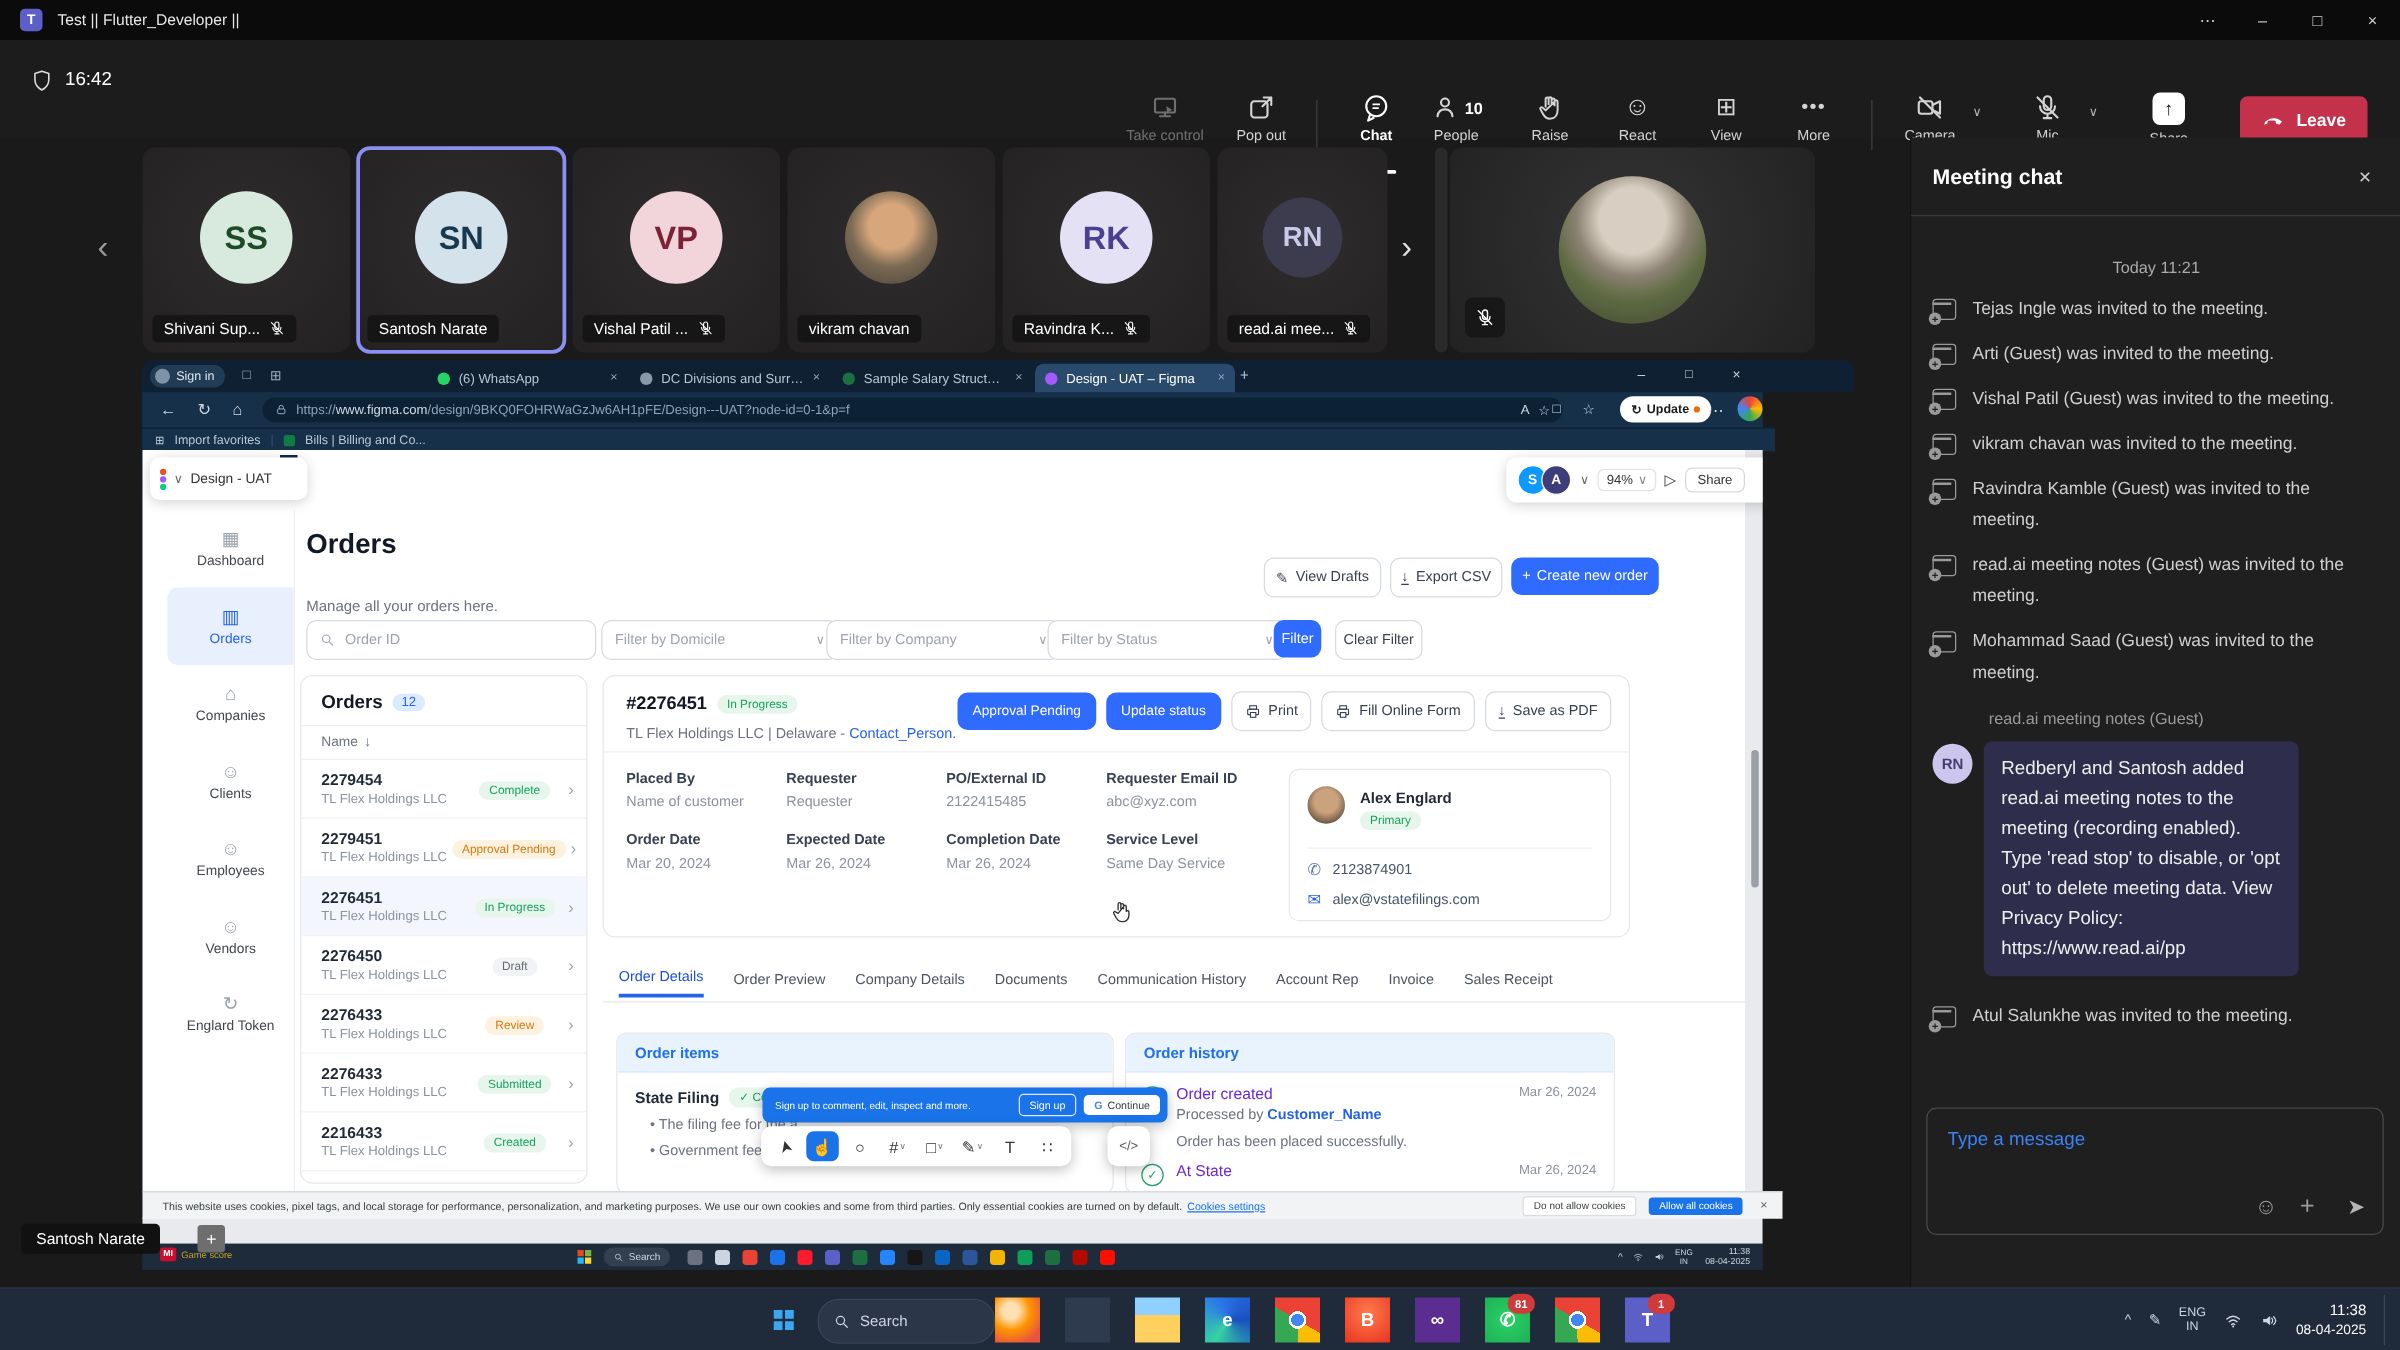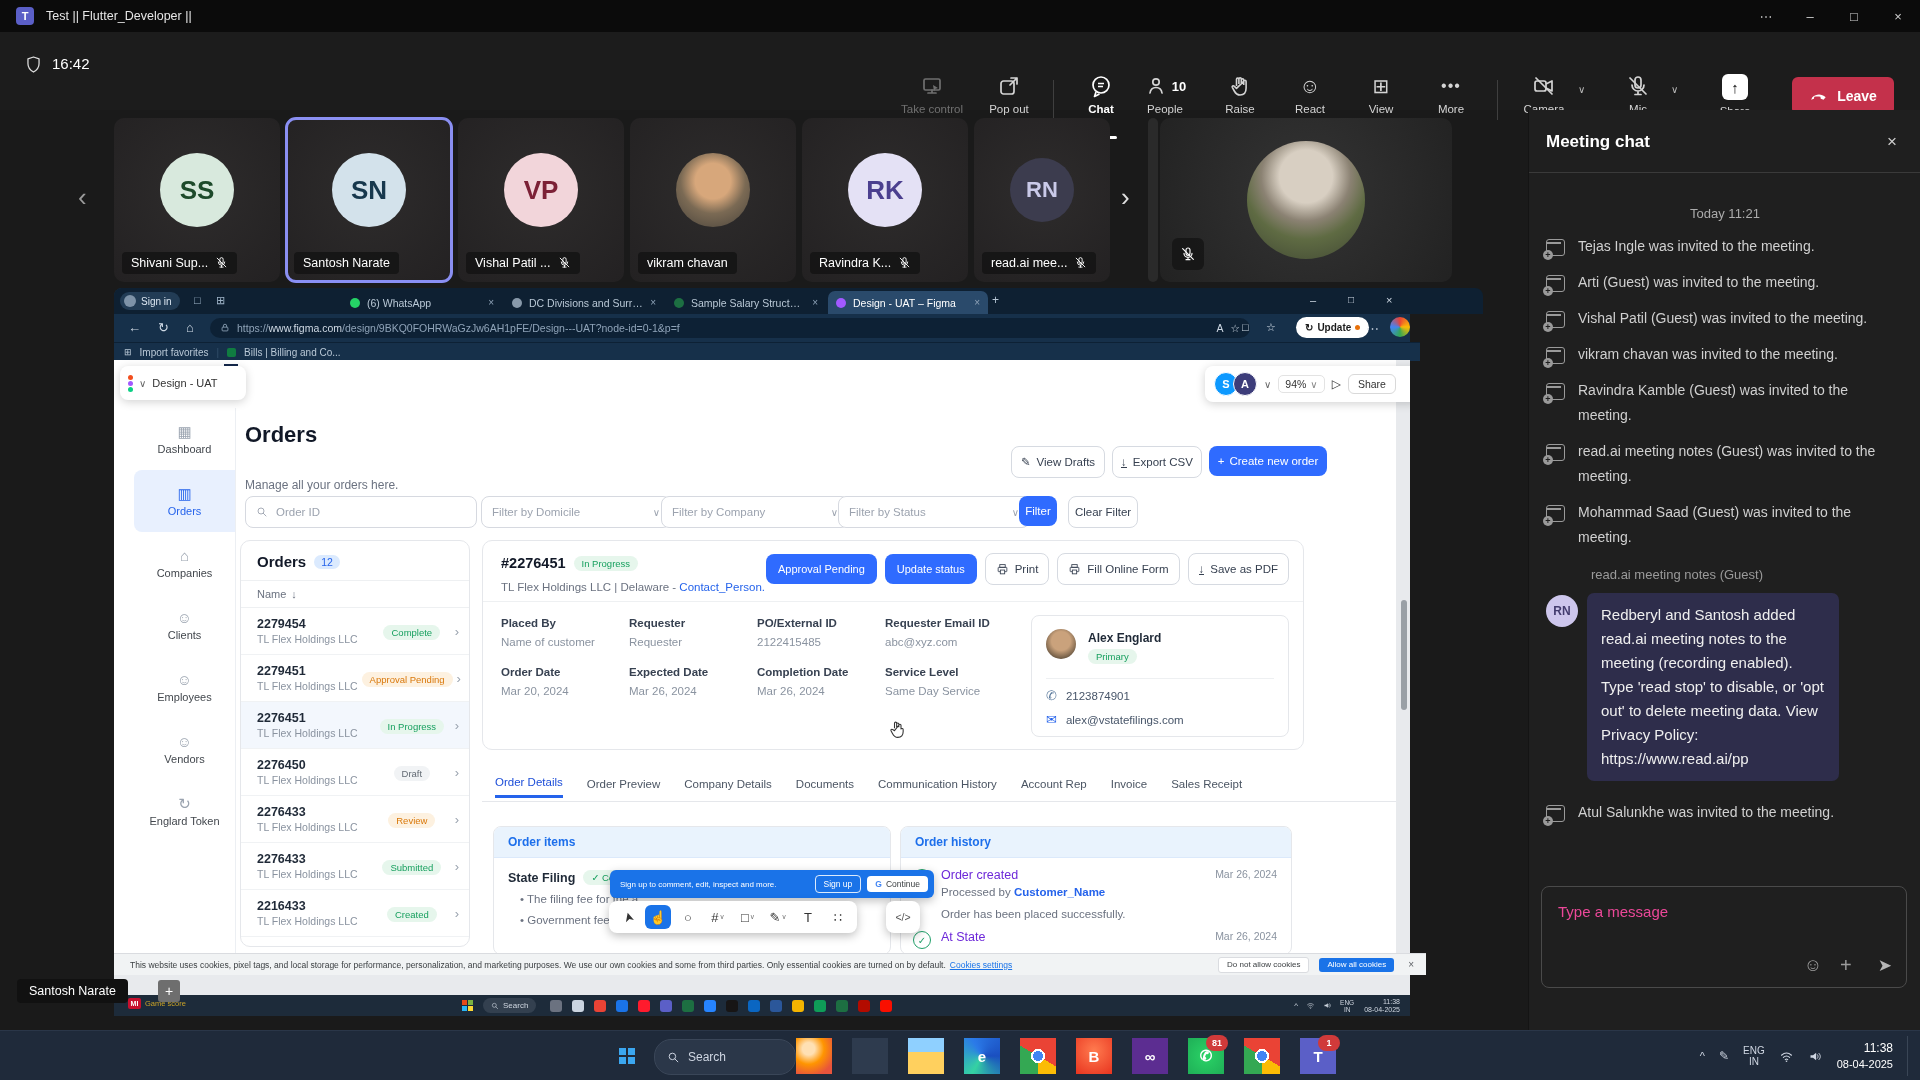--- a/index.html
+++ b/index.html
@@ -43,21 +43,21 @@
   .sysmsg{display:flex;gap:13px;color:#d0d0d0;font-size:14px;line-height:25px;}
   .calic{flex:0 0 17px;width:17px;height:15px;border:1.6px solid #9a9a9a;border-radius:3px;margin-top:5px;position:relative;}
   .calic::before{content:"";position:absolute;left:-1px;top:2px;width:15px;height:2px;background:#9a9a9a;}
   .calic::after{content:"+";position:absolute;left:-4px;bottom:-5px;width:10px;height:10px;border-radius:50%;background:#9a9a9a;color:#1f1f1f;font-size:9px;line-height:10px;text-align:center;font-weight:bold;}
   .sysmsg .txt{width:312px;}
   .sender{margin-left:45px;color:#9a9a9a;font-size:13px;margin-top:6px;}
   .bubrow{display:flex;gap:9px;align-items:flex-start;}
   .rnav{flex:0 0 32px;width:32px;height:32px;border-radius:50%;background:#cdc6ec;color:#433c6e;font-size:12px;font-weight:bold;display:flex;align-items:center;justify-content:center;margin-top:2px;}
   .bubble{background:#2e2d4b;border-radius:7px;padding:10px 14px;color:#efefef;font-size:15px;line-height:24px;width:224px;}
   #chat-input{position:absolute;left:12px;top:776px;width:364px;height:100px;border:1px solid #4a4a4a;border-radius:8px;}
-  #chat-input .ph{position:absolute;left:16px;top:16px;color:#ec4899;font-size:15px;}
+  #chat-input .ph{position:absolute;left:16px;top:16px;color:#3b82f6;font-size:15px;}
   #chat-input .tools{position:absolute;right:14px;bottom:10px;display:flex;gap:18px;color:#9c9c9c;font-size:18px;align-items:center;}
   
   #shared{left:114px;top:288px;width:1296px;height:728px;background:#16304a;border-radius:8px 8px 0 0;}
   #tabbar{position:absolute;left:0;top:0;width:1369px;height:26px;background:#0e2032;border-radius:8px 8px 0 0;}
   .btab{position:absolute;top:3px;height:23px;display:flex;align-items:center;gap:7px;padding:0 8px;color:#b9c8d6;font-size:10.5px;width:144px;}
   .btab .fav{width:10px;height:10px;border-radius:50%;flex:0 0 10px;}
   .btab .t{white-space:nowrap;overflow:hidden;text-overflow:ellipsis;flex:1;}
   .btab .x{color:#8fa3b8;font-size:10px;}
   .btab.active{background:#2a4a6b;border-radius:7px 7px 0 0;color:#fff;}
   #signin{position:absolute;left:6px;top:4px;height:18px;border-radius:9px;background:#223c55;display:flex;align-items:center;gap:5px;padding:0 8px 0 4px;color:#dce7f2;font-size:10px;}

